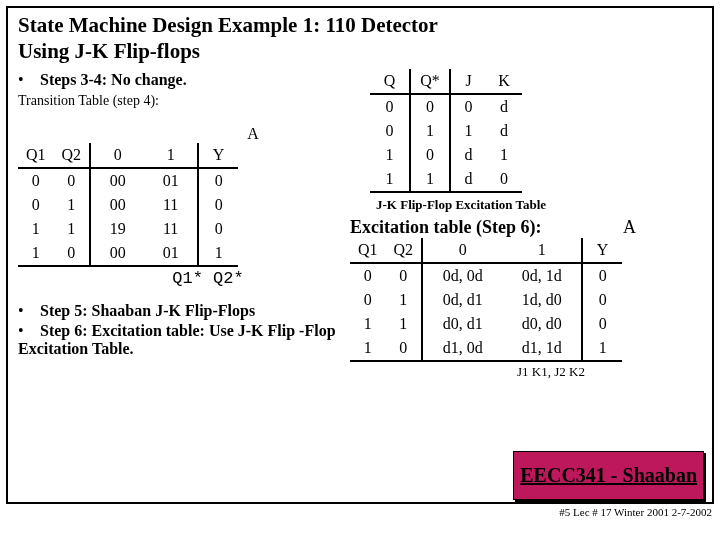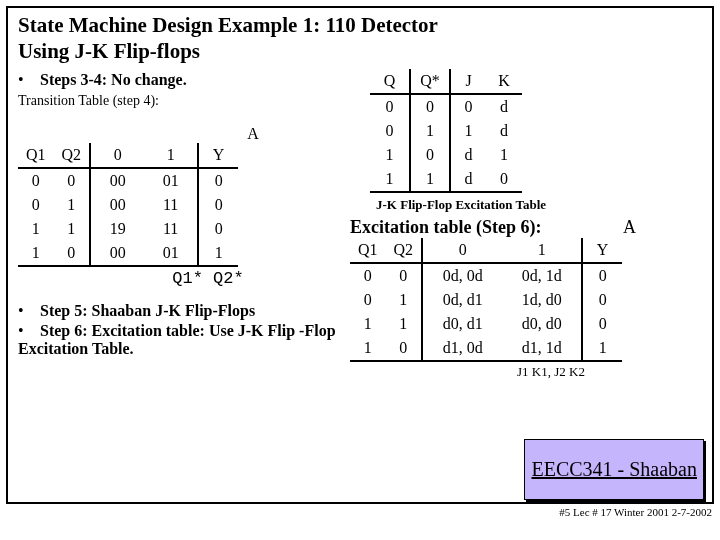--- a/index.html
+++ b/index.html
@@ -81,26 +81,26 @@
   .jkfoot {
     text-align: center;
     font-size: 13px;
     margin-top: 2px;
   }
   .footer-course {
     position: absolute;
     right: 8px;
     bottom: 2px;
     font-size: 20px;
-    font-weight: normal;
+    font-weight: bold;
     text-decoration: underline;
-    background: #c4b5fd;
+    background: #be185d;
     border: 1px solid #000;
     box-shadow: 2px 2px 0 #000;
-    padding: 18px 6px;
+    padding: 12px 6px;
   }
   .footer-meta {
     position: absolute;
     right: 8px;
     top: 506px;
     font-size: 11px;
     font-weight: normal;
   }
 </style>
 </head>

